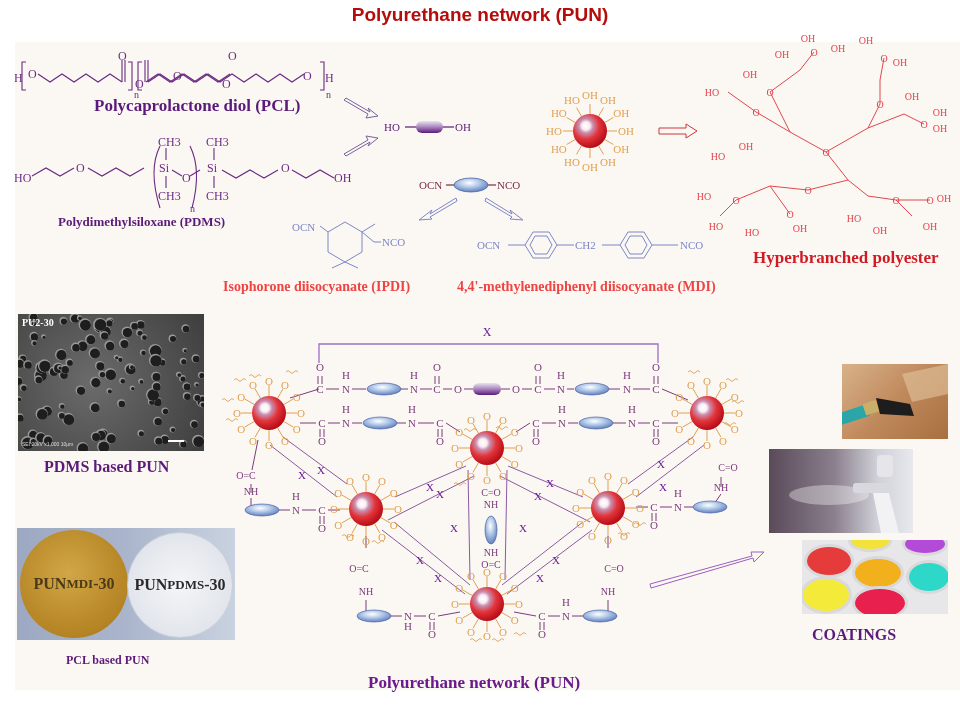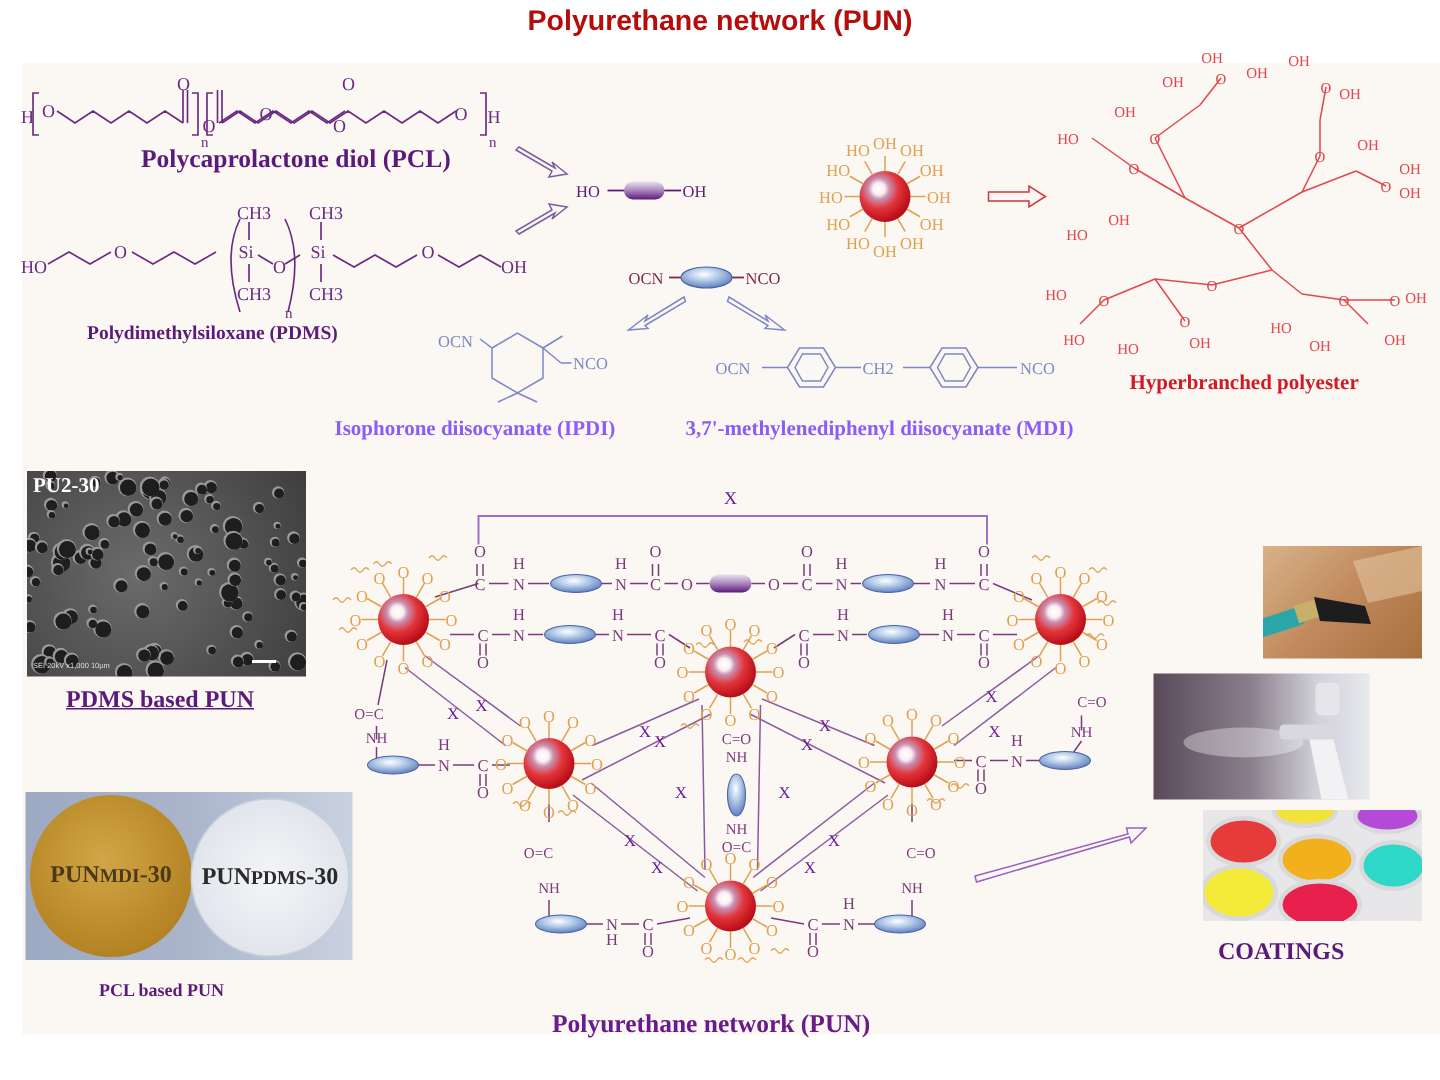--- a/index.html
+++ b/index.html
@@ -2,25 +2,25 @@
 <html><head>
 <meta charset="utf-8">
 <style>
   html, body { margin: 0; padding: 0; background: #ffffff; }
   body { width: 960px; height: 720px; position: relative; overflow: hidden; font-family: "Liberation Serif", serif; }
   .title { position: absolute; left: 0; top: 4px; width: 960px; text-align: center; font-family: "Liberation Sans", sans-serif; font-weight: bold; font-size: 19px; color: #b50c0c; }
   .panel { position: absolute; left: 15px; top: 42px; width: 945px; height: 648px; background: #fbf8f3; }
   svg.main { position: absolute; left: 0; top: 0; }
   .lbl { position: absolute; font-family: "Liberation Serif", serif; font-weight: bold; white-space: nowrap; }
   .purple { color: #5b1a7a; }
-  .blue { color: #8b5cf6; }
+  .blue { color: #ef4444; }
   .red { color: #d01b24; }
   .photo { position: absolute; overflow: hidden; }
   .sem { left: 18px; top: 314px; width: 186px; height: 137px; background: radial-gradient(circle at 40% 50%, #6b6b6b, #3e3e3e); }
-  .sem .tag { position: absolute; left: 4px; top: 3px; color: #fff; font-weight: bold; font-size: 14px; font-family: "Liberation Serif", serif; }
+  .sem .tag { position: absolute; left: 4px; top: 3px; color: #fff; font-weight: bold; font-size: 10px; font-family: "Liberation Serif", serif; }
   .sem .meta { position: absolute; bottom: 4px; left: 4px; color: #ddd; font-size: 5px; font-family: "Liberation Sans", sans-serif; }
   .sem .scale { position: absolute; bottom: 9px; right: 20px; width: 16px; height: 2px; background: #fff; }
   .discs { left: 17px; top: 528px; width: 218px; height: 112px; background: linear-gradient(90deg,#9da9c2 0%, #aab5cc 50%, #c9d2e0 100%); }
   .disc { position: absolute; border-radius: 50%; display: flex; align-items: center; justify-content: center; font-weight: bold; font-size: 16px; font-family: "Liberation Serif", serif; }
   .disc.mdi { left: 3px; top: 2px; width: 108px; height: 108px; background: radial-gradient(circle at 45% 40%, #d1a646, #b58424 70%, #9a6d18); color: #4a3a1a; }
   .disc.ipdi { left: 110px; top: 4px; width: 104px; height: 104px; background: radial-gradient(circle at 50% 50%, #f4f5f7, #dfe3ea 80%, #c8ced8); color: #2a2a2a; border: 1px solid #c9cfd9; }
   .disc sub { font-size: 13px; vertical-align: -2px; }
   .brush { left: 842px; top: 364px; width: 106px; height: 75px; background: linear-gradient(135deg, #d8b28a 0%, #c0895c 50%, #a8703f 100%); }
   .spray { left: 769px; top: 449px; width: 144px; height: 84px; background: linear-gradient(90deg, #5a4a5a 0%, #8a7f8c 45%, #cfd0d8 75%, #e8e8ee 100%); }
   .paint { left: 802px; top: 540px; width: 146px; height: 74px; background: #e7e7e9; }
@@ -596,22 +596,22 @@
       <text x="471" y="580.287187078898" fill="#e0a050" font-size="11" font-family="Liberation Serif, serif" text-anchor="middle">O</text>
       <circle cx="487" cy="604" r="17" fill="url(#sphere)"></circle>
     </g>
 
   <path d="M650,584 L752,556 L751,552 L764,552 L754,562 L753,558 L651,588 Z" fill="#fbf8f3" stroke="#9b5fc0" stroke-width="1"></path>
 </svg>
 
 <div class="lbl purple" style="left:94px;top:96px;font-size:17px;">Polycaprolactone diol (PCL)</div>
 <div class="lbl purple" style="left:58px;top:214px;font-size:13px;">Polydimethylsiloxane (PDMS)</div>
 <div class="lbl blue" style="left:223px;top:279px;font-size:14px;">Isophorone diisocyanate (IPDI)</div>
-<div class="lbl blue" style="left:457px;top:279px;font-size:14px;">3,7'-methylenediphenyl diisocyanate (MDI)</div>
-<div class="lbl red" style="left:753px;top:248px;font-size:14px;">Hyperbranched polyester</div>
+<div class="lbl blue" style="left:457px;top:279px;font-size:14px;">4,4'-methylenediphenyl diisocyanate (MDI)</div>
+<div class="lbl red" style="left:753px;top:248px;font-size:17px;">Hyperbranched polyester</div>
 <div class="lbl purple" style="left:368px;top:673px;font-size:17px;color:#6a1a8a;">Polyurethane network (PUN)</div>
 
 <div class="photo sem">
   <svg width="186" height="137" id="semPores">
       <circle cx="91.21718106995885" cy="76.82817644032922" r="2.8196373456790127" fill="#9a9a9a"></circle>
       <circle cx="91.81718106995885" cy="77.42817644032921" r="2.0196373456790124" fill="#1e1e1e"></circle>
       <circle cx="45.37975823045267" cy="60.71975308641975" r="4.57872299382716" fill="#9a9a9a"></circle>
       <circle cx="45.979758230452674" cy="61.31975308641975" r="3.7787229938271603" fill="#1e1e1e"></circle>
       <circle cx="14.611779835390946" cy="120.40531121399178" r="4.952391975308642" fill="#9a9a9a"></circle>
       <circle cx="15.211779835390946" cy="121.00531121399177" r="4.1523919753086425" fill="#1e1e1e"></circle>
@@ -827,21 +827,21 @@
       <circle cx="123.53238168724279" cy="67.91252572016461" r="1.9188850308641976" fill="#1e1e1e"></circle>
       <circle cx="0.025514403292181072" cy="66.74345421810699" r="4.363387345679012" fill="#9a9a9a"></circle>
       <circle cx="0.625514403292181" cy="67.34345421810698" r="3.563387345679012" fill="#1e1e1e"></circle>
       <circle cx="0.6880915637860082" cy="84.88503086419753" r="2.7474729938271603" fill="#9a9a9a"></circle>
       <circle cx="1.2880915637860082" cy="85.48503086419753" r="1.9474729938271604" fill="#1e1e1e"></circle>
     </svg>
   <div class="tag">PU2-30</div>
   <div class="meta">SEI 20kV  x1,000  10µm</div>
   <div class="scale"></div>
 </div>
-<div class="lbl purple" style="left:44px;top:458px;font-size:16px;text-decoration:underline;">PDMS based PUN</div>
+<div class="lbl purple" style="left:44px;top:458px;font-size:16px;">PDMS based PUN</div>
 
 <div class="photo discs">
   <div class="disc mdi">
     <span>PUN</span>
       <sub>MDI</sub>
       <span>-30</span>
   </div>
   <div class="disc ipdi">
     <span>PUN</span>
       <sub>PDMS</sub>

